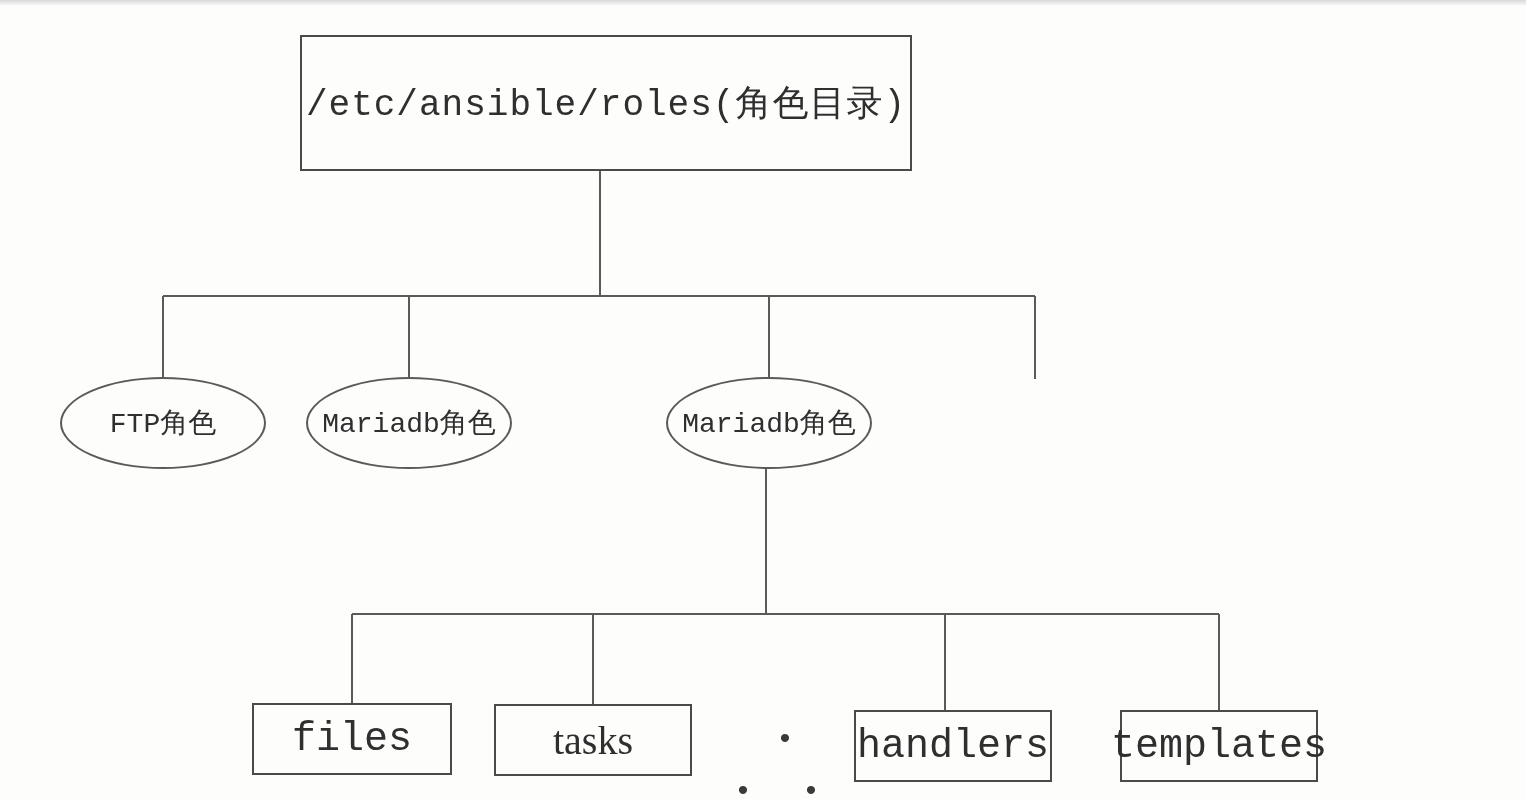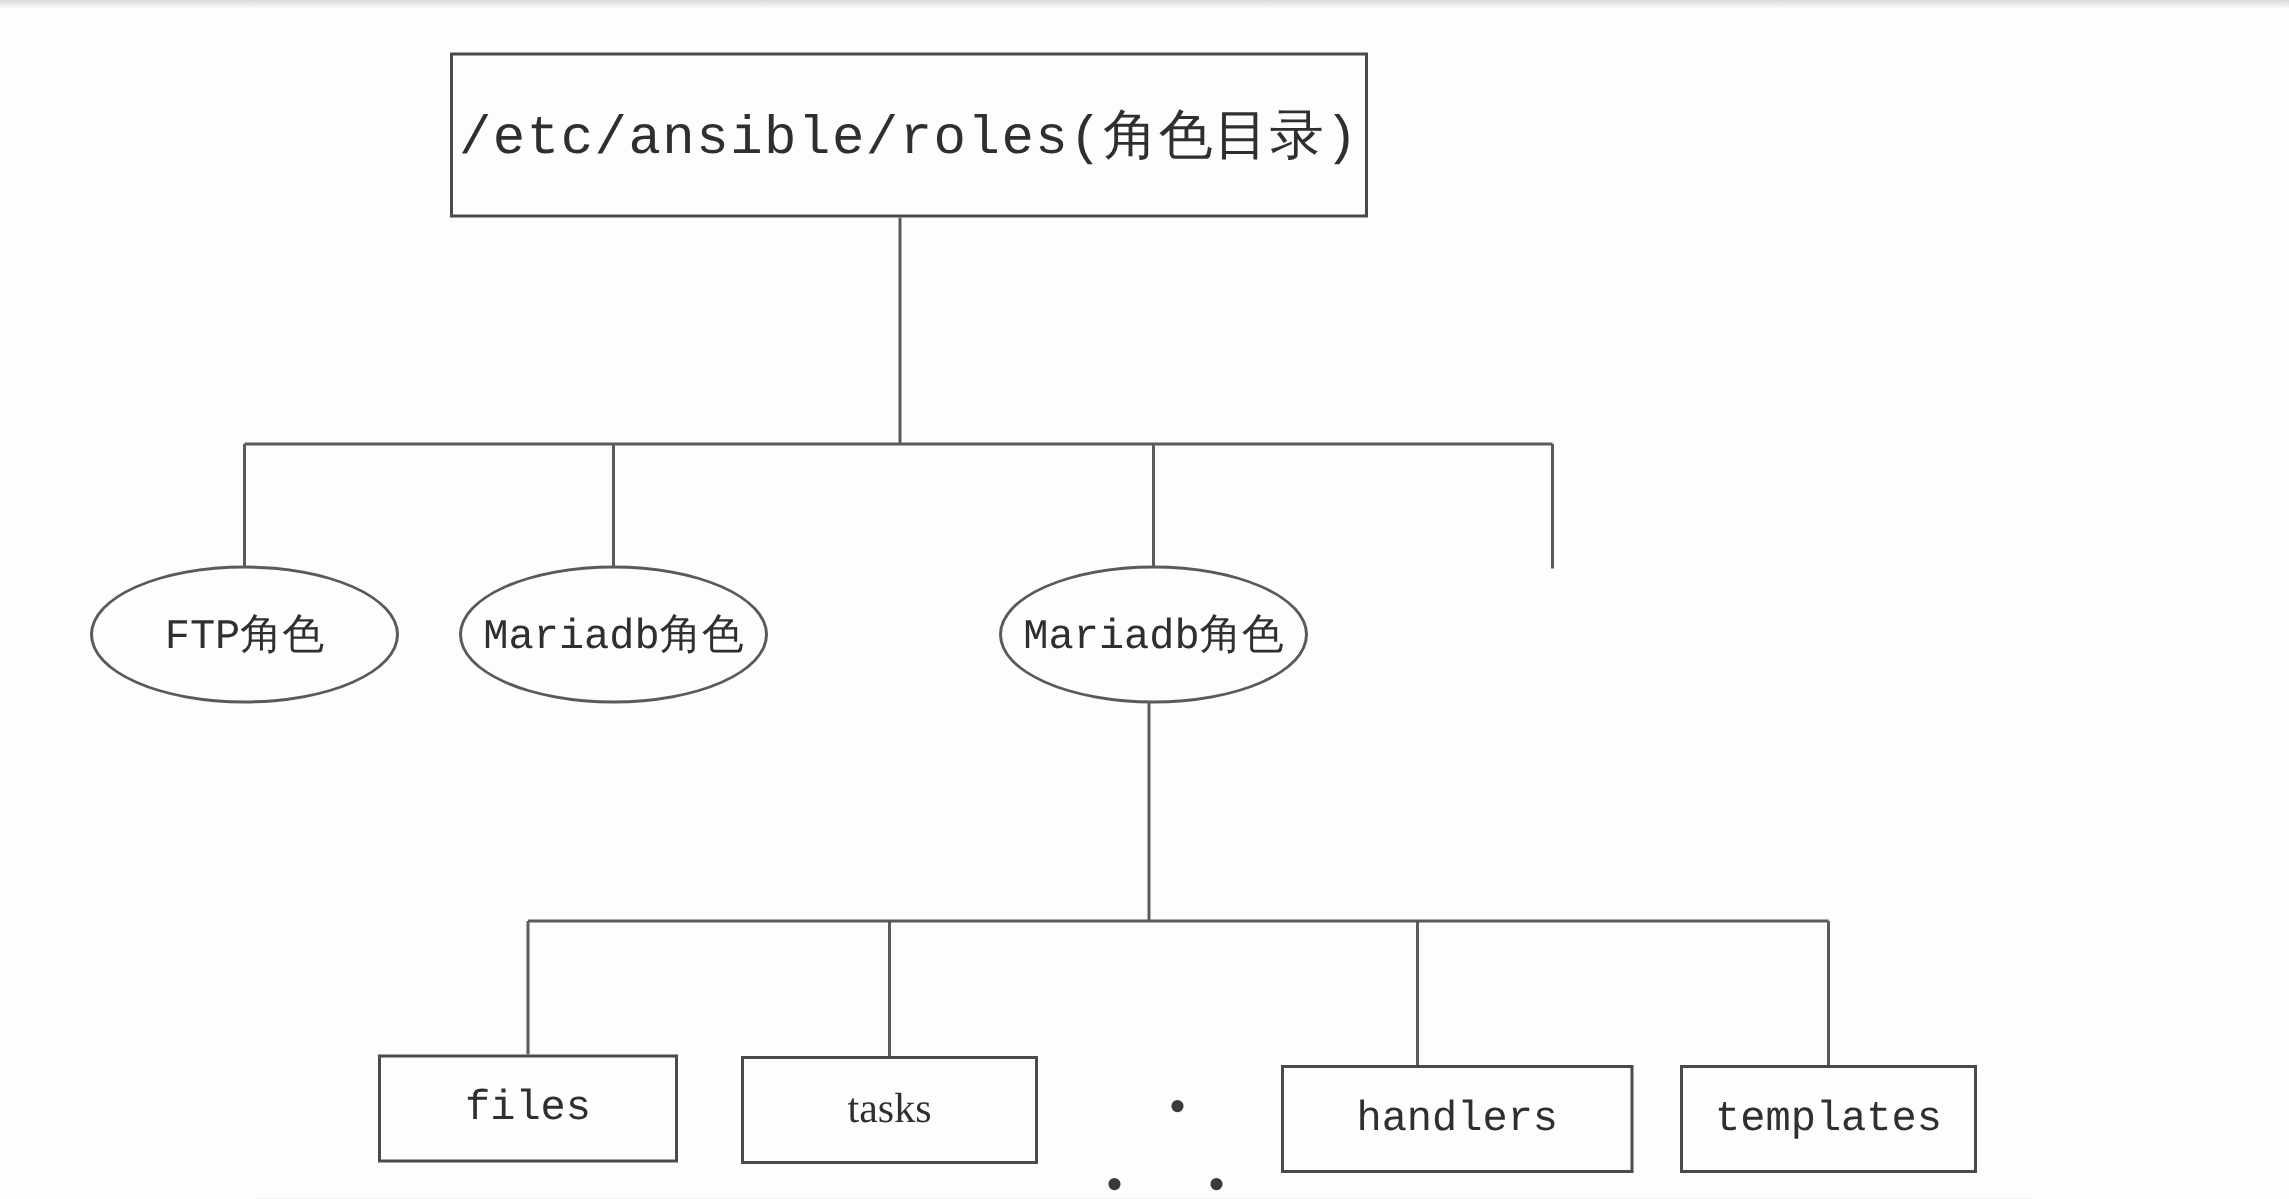--- a/index.html
+++ b/index.html
@@ -43,33 +43,33 @@
   }
   .rect {
     border: 2px solid #4a4a4a;
   }
   .ellipse {
     border: 2px solid #5a5a5a;
     border-radius: 50%;
   }
   .root-box {
     left: 300px; top: 35px;
-    width: 612px; height: 110px;
+    width: 612px; height: 136px;
     font-size: 36px;
     letter-spacing: 1px;
   }
   .role { width: 206px; height: 92px; top: 377px; font-size: 28px; }
   .role-ftp     { left: 60px;  }
   .role-apache  { left: 306px; }
   .role-mariadb { left: 666px; justify-content: center; }
   .role-nginx   { left: 930px; }
-  .subdir { height: 72px; font-size: 28px; }
+  .subdir { height: 72px; font-size: 40px; }
   .subdir-files     { left: 252px;  top: 703px; width: 200px; }
   .subdir-tasks     { left: 494px;  top: 704px; width: 198px; font-family: Liberation Serif, serif; }
-  .subdir-handlers  { left: 854px;  top: 710px; width: 235px; text-align: center; }
+  .subdir-handlers  { left: 854px;  top: 710px; width: 198px; text-align: center; }
   .subdir-templates { left: 1120px; top: 710px; width: 198px; }
   .dots {
     position: absolute;
     left: 730px; top: 714px;
     width: 110px; height: 52px;
     line-height: 52px;
     text-align: center;
     font-size: 30px;
     letter-spacing: 16px;
     text-indent: 16px;

